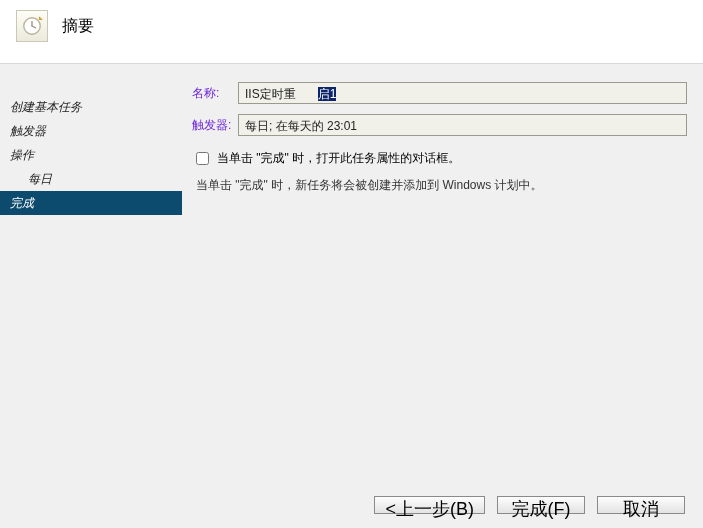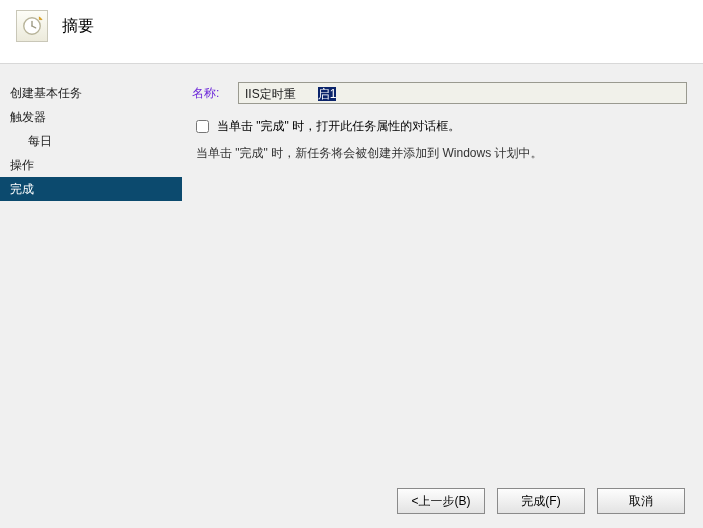--- a/index.html
+++ b/index.html
@@ -28,21 +28,22 @@
     margin-right: 14px;
   }
   .header-icon svg { width: 22px; height: 22px; }
   .header-title { font-size: 16px; padding-top: 6px; }
   .body {
     display: flex;
     height: 400px;
   }
   .sidebar {
     width: 182px;
-    padding-top: 17px;
+    padding-top: 31px;
+    font-style: italic;
   }
   .sb-item {
     height: 24px;
     line-height: 24px;
     padding-left: 10px;
     color: #222;
     white-space: nowrap;
   }
   .sb-sub { padding-left: 28px; }
   .sb-selected {
@@ -88,24 +89,24 @@
   }
   .footer {
     position: absolute;
     right: 18px;
     bottom: 14px;
     display: flex;
     gap: 12px;
   }
   .btn {
     min-width: 88px;
-    height: 26px;
+    height: 18px;
     border: 1px solid #8a8a8a;
     background: linear-gradient(#fdfdfd,#e3e3e3);
-    font-size: 12px;
+    font-size: 18px;
     font-family: inherit;
     cursor: pointer;
     padding: 0 10px;
   }
 </style>
 </head>
 <body>
 
 <div class="header">
   <div class="header-icon">
@@ -116,31 +117,35 @@
       <polygon points="20,2 23,5 20,5" fill="#f2b200" stroke="#b87800" stroke-width="0.6"></polygon>
     </svg>
   </div>
   <div class="header-title">摘要</div>
 </div>
 
 <div class="body">
   <div class="sidebar">
     <div class="sb-item">创建基本任务</div>
     <div class="sb-item">触发器</div>
+    <div class="sb-item">操作</div>
     <div class="sb-item sb-sub">每日</div>
-    <div class="sb-item">操作</div>
     <div class="sb-item sb-selected">完成</div>
   </div>
 
   <div class="content">
     <div class="row">
       <div class="lbl">名称:</div>
       <div class="ro-field name-field">
         <span>IIS定时重</span><span class="sel">启1</span>
       </div>
+    </div>
+    <div class="row">
+      <div class="lbl">触发器:</div>
+      <div class="ro-field">每日; 在每天的 23:01</div>
     </div>
 
     <div class="checkbox-row">
       <input type="checkbox" style="">
       <span>当单击 "完成" 时，打开此任务属性的对话框。</span>
     </div>
     <div class="info-text">当单击 "完成" 时，新任务将会被创建并添加到 Windows 计划中。</div>
   </div>
 </div>
 

